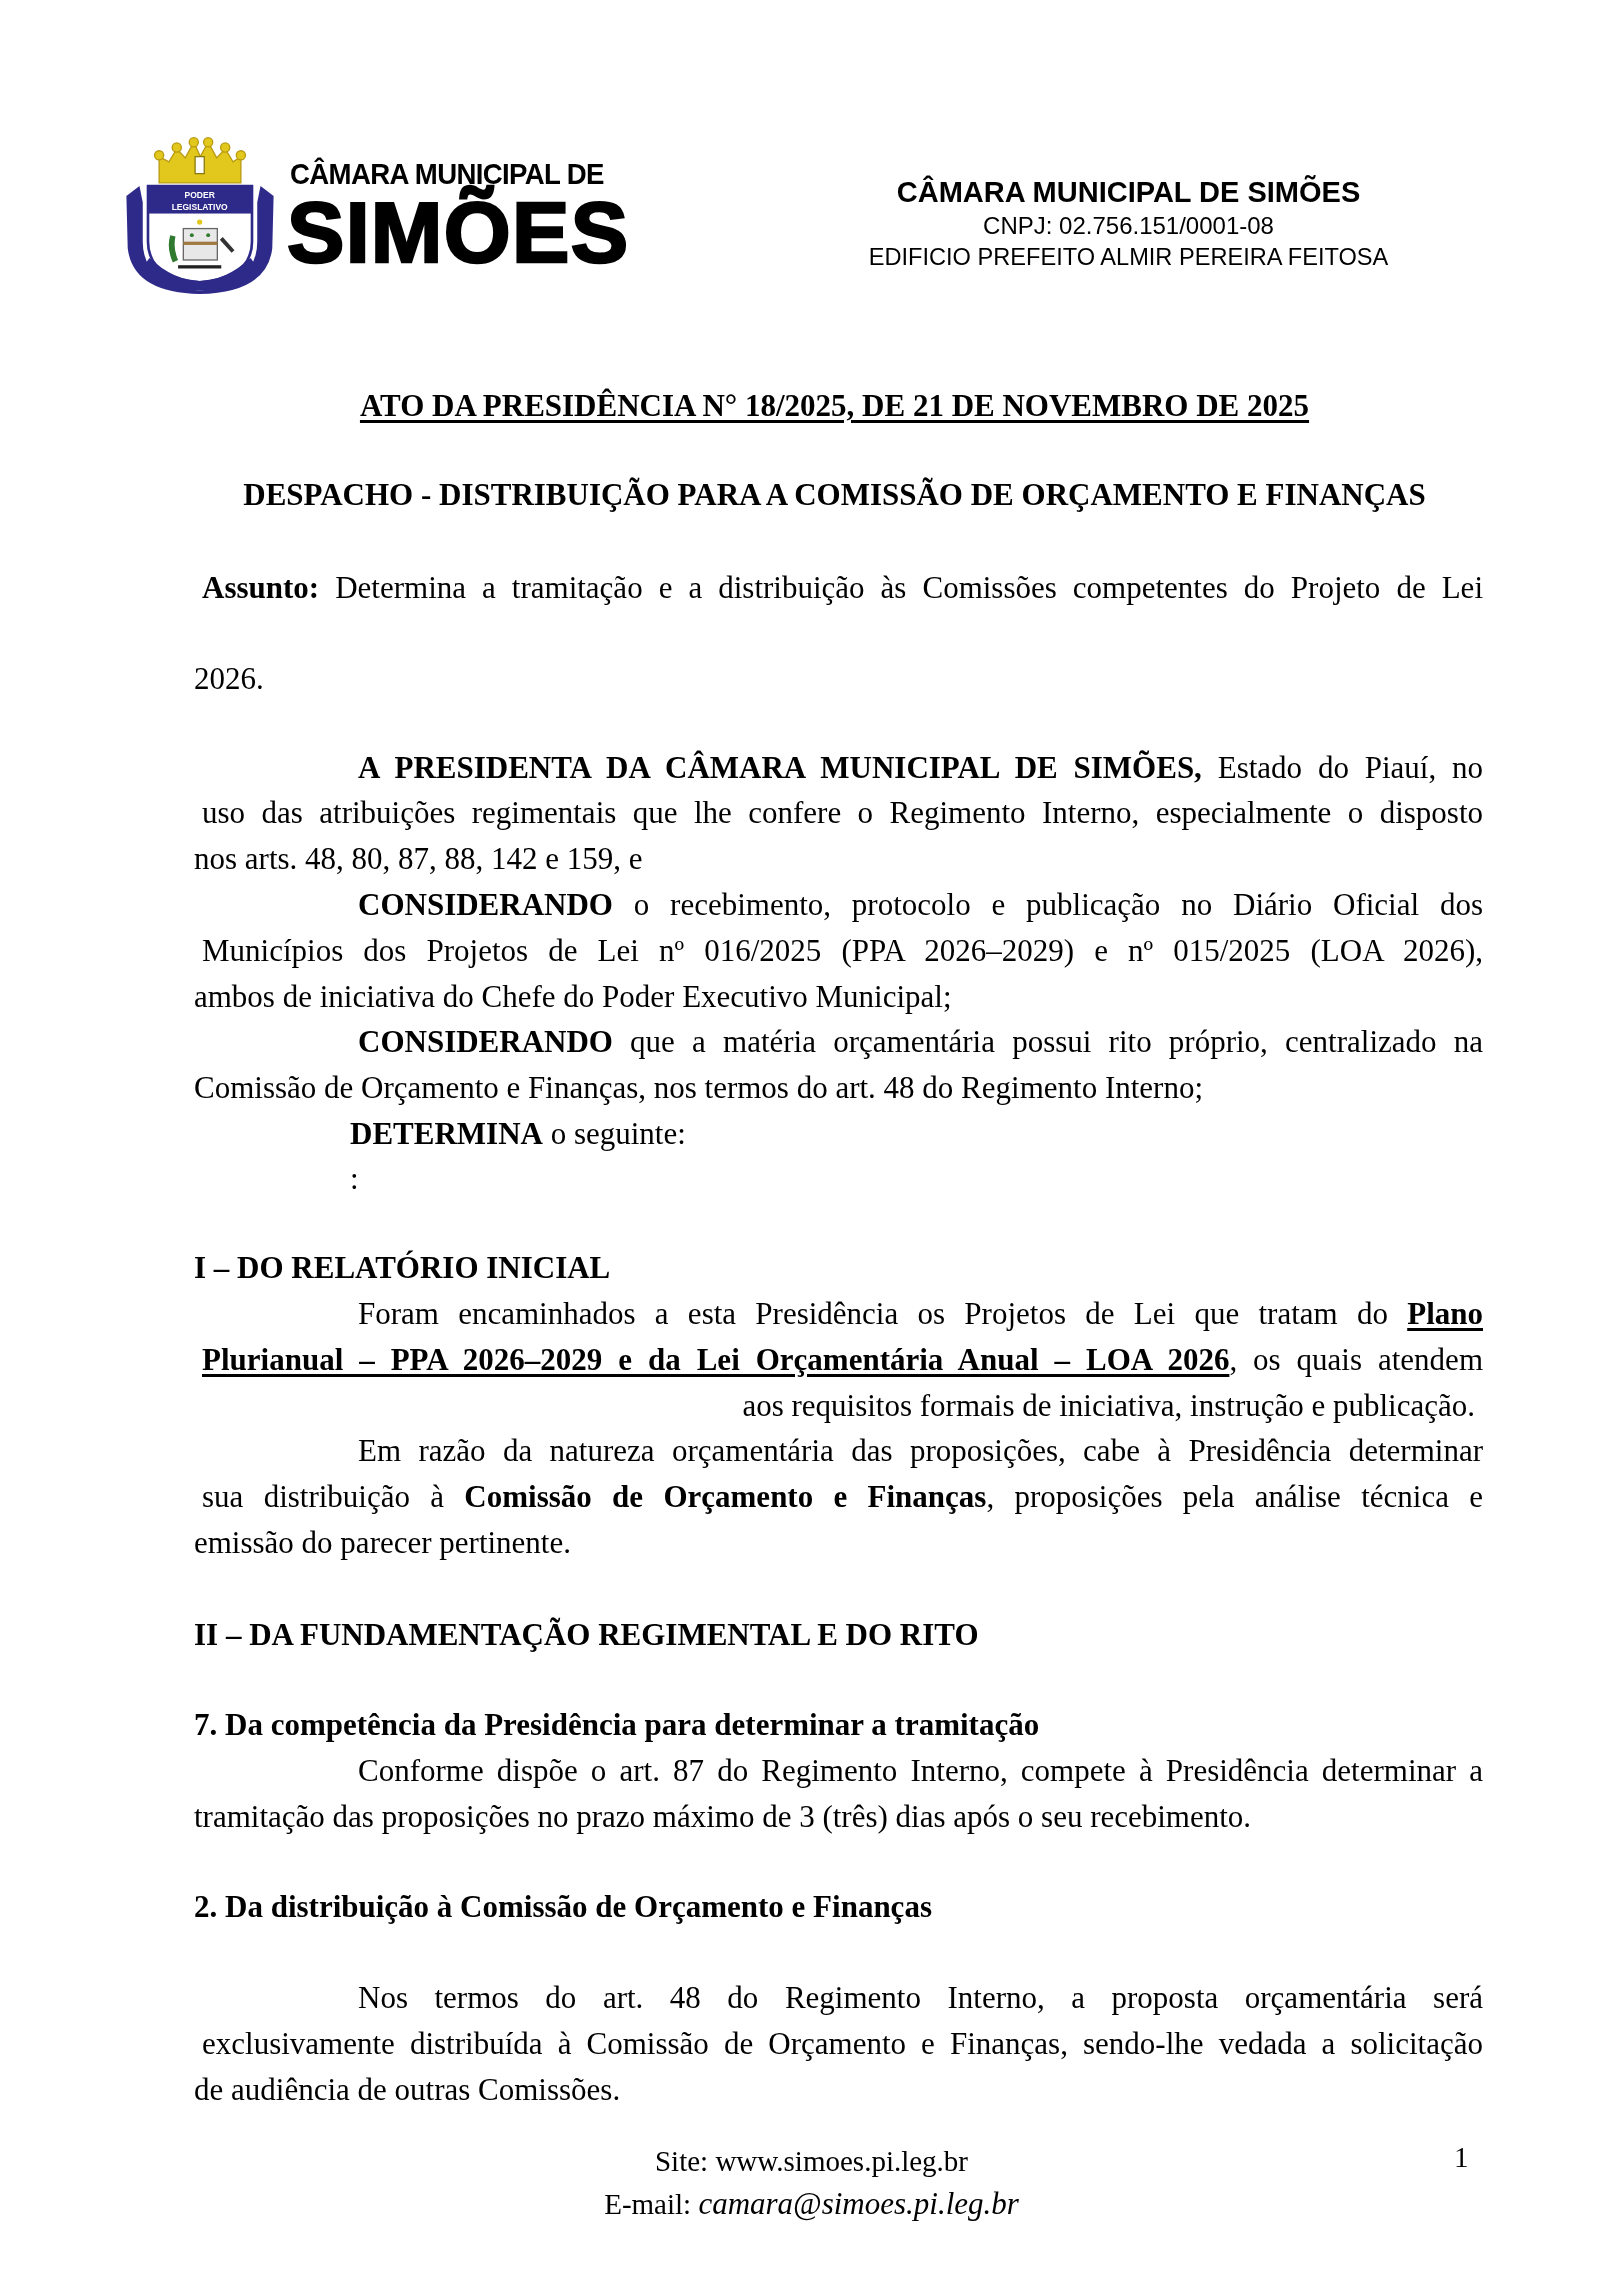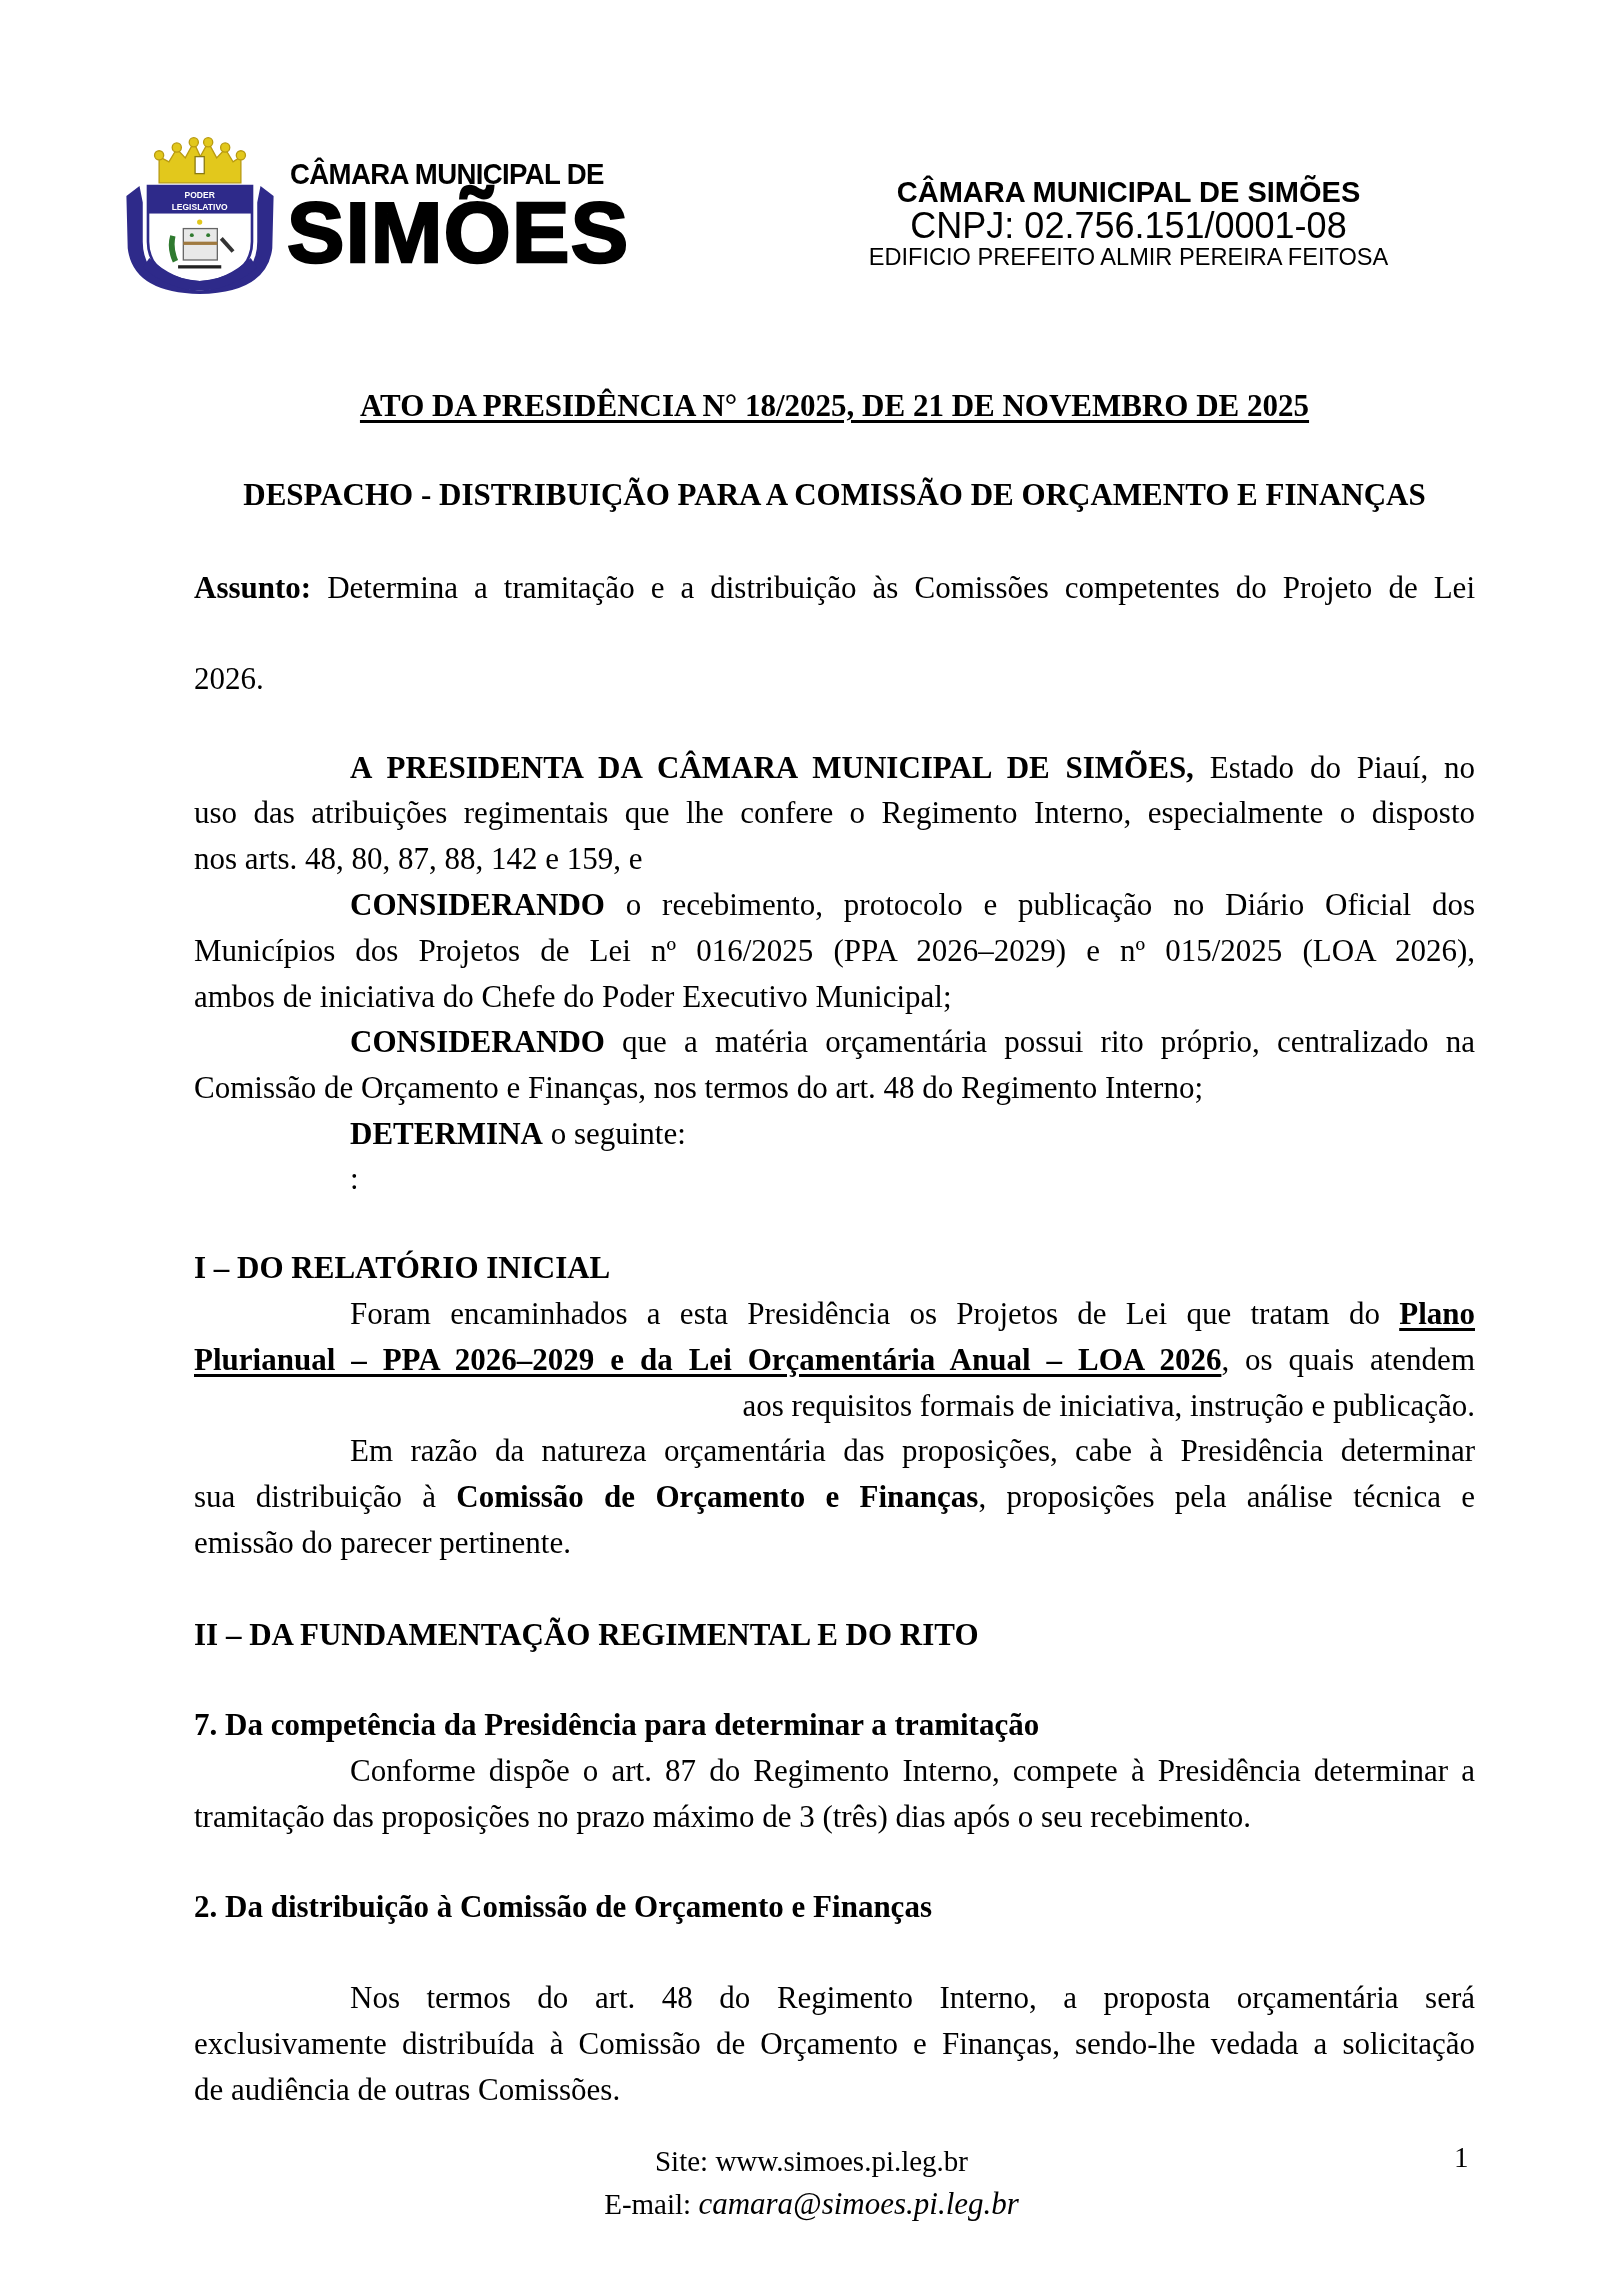--- a/index.html
+++ b/index.html
@@ -7,26 +7,26 @@
   .page { position:absolute; left:0; top:0; width:1623px; height:2295px; background:#fff; }
 
   
   .logo { position:absolute; left:123px; top:137px; width:497px; height:157px; }
   .crest { position:absolute; left:0; top:0; width:154px; height:157px; }
   .logo-text1 { position:absolute; left:167px; top:19.6px; font-family:"Liberation Sans", sans-serif; font-weight:bold; font-size:30px; letter-spacing:-0.7px; white-space:nowrap; transform:scaleX(0.92); transform-origin:left; }
   .logo-text2 { position:absolute; left:164px; top:52px; font-family:"Liberation Sans", sans-serif; font-weight:900; font-size:86px; line-height:1; letter-spacing:1.3px; white-space:nowrap;text-align:center; -webkit-text-stroke:2.6px #000; }
 
   .hdr { position:absolute; left:844px; top:175px; width:569px; text-align:center; font-family:"Liberation Sans", sans-serif; }
   .hdr .t1 { font-weight:bold; font-size:29px; line-height:34px; }
-  .hdr .t2 { font-size:36px; line-height:33px; }
+  .hdr .t2 { font-size:24px; line-height:33px; }
   .hdr .t3 { font-size:23.6px; line-height:30px; }
 
   
   .ln { position:absolute; left:194px; width:1281px; font-size:31px; line-height:37px; white-space:nowrap; }
-  .just { text-align:justify; text-align-last:justify; }
+  .just { text-align:justify; text-align-last:justify;margin-left:8px; }
   .ind { padding-left:156px; box-sizing:border-box; }
   .center { text-align:center; }
   b { font-weight:bold; }
   u { text-decoration:underline; text-decoration-thickness:2.6px; text-underline-offset:3.9px; }
 
   .footer { position:absolute; left:0; width:1623px; text-align:center; font-size:29px; }
   .pnum { position:absolute; left:1454px; top:2141px; font-size:29px; }
   .email-val { font-style:italic; font-size:31px; }
 </style>
 </head>

